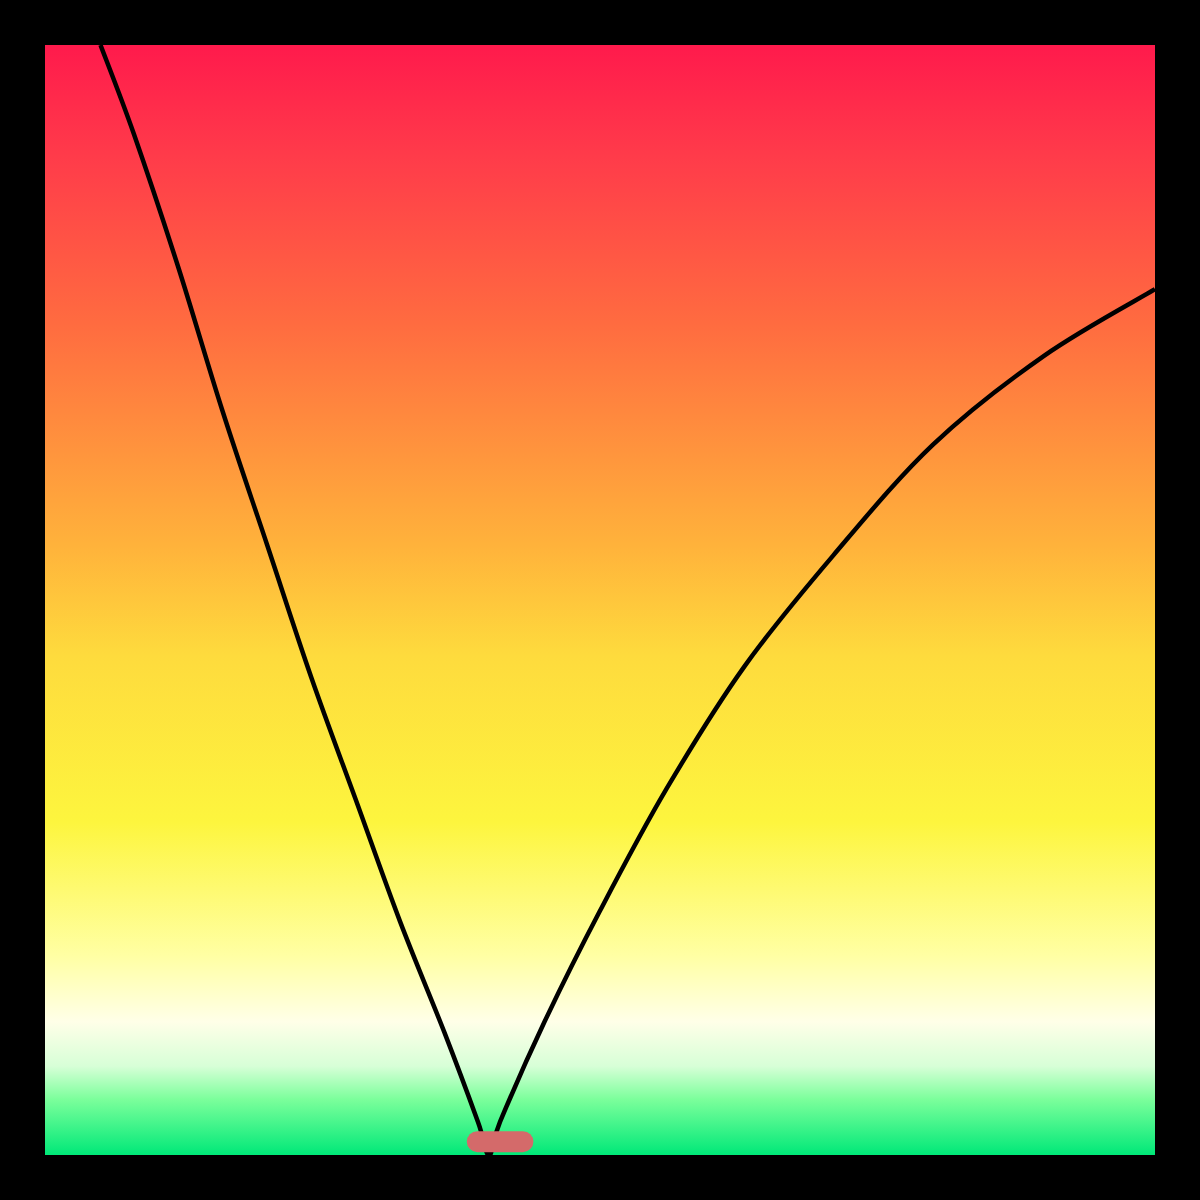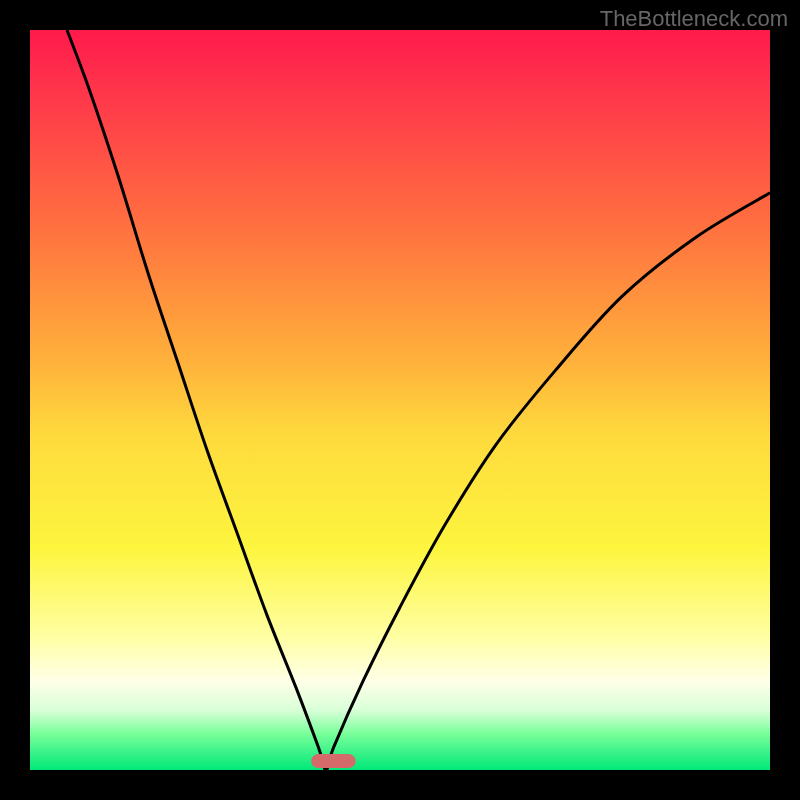--- a/index.html
+++ b/index.html
@@ -27,21 +27,20 @@
     font-size: 22px;
     font-weight: 500;
     user-select: none;
   }
   svg { display: block; }
 </style>
 </head>
 <body>
 
 <div class="frame">
-  <div class="watermark">TheBottleneck.com</div>
   <div class="plot-area">
     <svg id="chart-svg" width="740" height="740" viewBox="0 0 740 740">
       <defs>
         <linearGradient id="bg-grad" x1="0" y1="0" x2="0" y2="1">
             <stop offset="0%" stop-color="#FF1A4C"></stop>
             <stop offset="10%" stop-color="#FF3B4A"></stop>
             <stop offset="25%" stop-color="#FF6B40"></stop>
             <stop offset="45%" stop-color="#FFB23B"></stop>
             <stop offset="55.00000000000001%" stop-color="#FEDB3D"></stop>
             <stop offset="70%" stop-color="#FDF53E"></stop>

